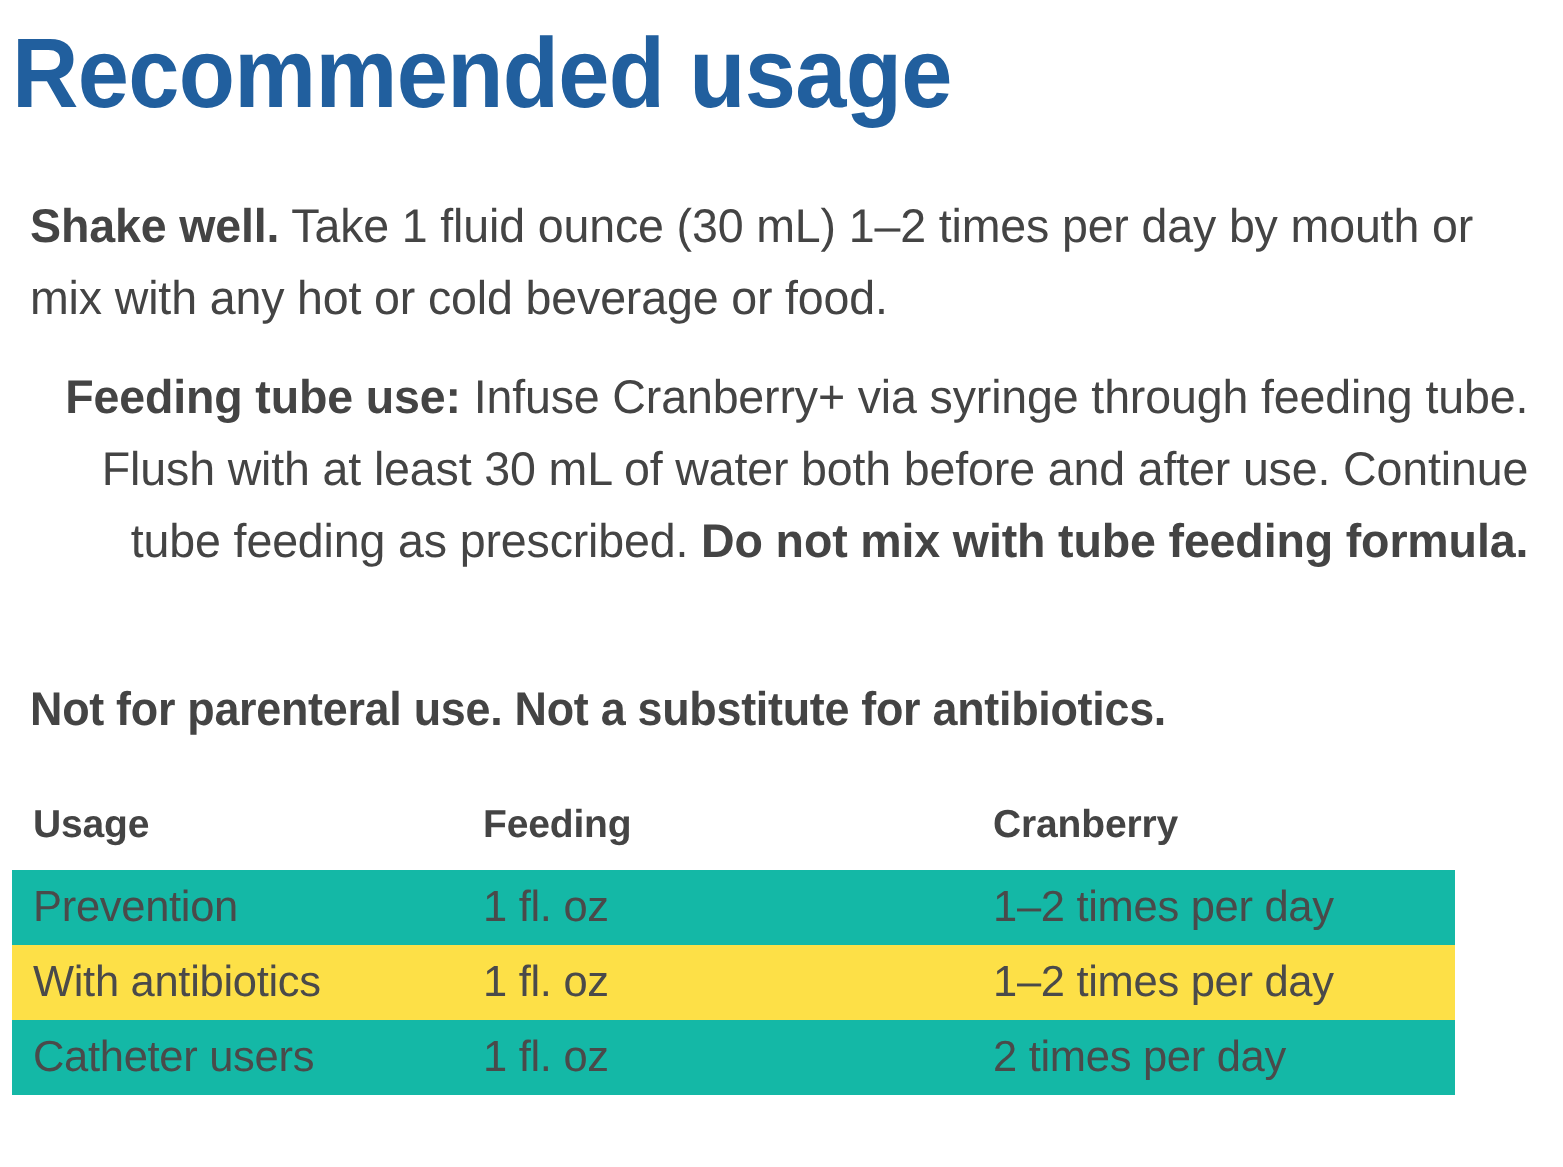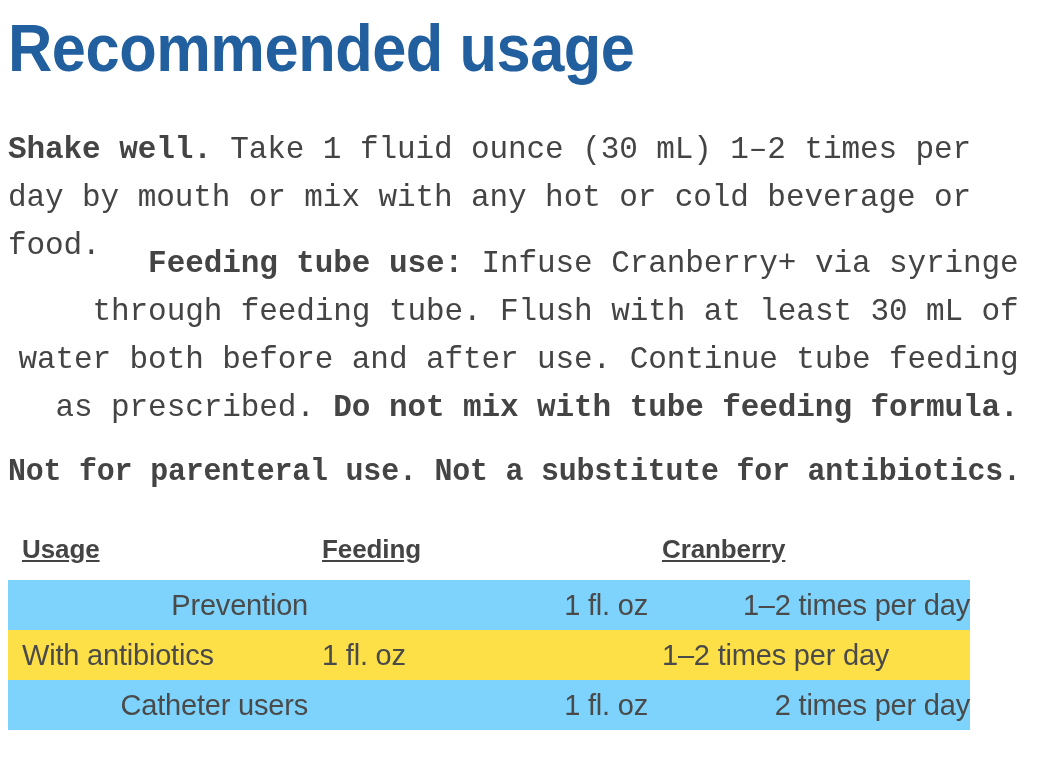--- a/index.html
+++ b/index.html
@@ -39,23 +39,22 @@
     font-weight: 700;
     letter-spacing: -0.5px;
     transform: scaleX(0.93);
     transform-origin: left center;
     white-space: nowrap;
   }
 
   
   .body-block {
     position: absolute;
-    left: 8px;
+    left: 20px;
     right: 8px;
-    font-family: Liberation Mono, monospace;
   }
   .para {
     margin: 0;
     color: #444444;
     font-size: 31.5px;
     line-height: 48px;
     font-weight: 400;
     letter-spacing: -0.1px;
     transform: scaleX(0.985);
     transform-origin: left top;
@@ -100,34 +99,33 @@
   table.usage-table thead th {
     text-align: left;
     padding: 0 0 16px 14px;
     color: #444444;
     font-size: 26px;
     line-height: 30px;
     font-weight: 700;
     letter-spacing: -0.1px;
     background: #ffffff;
     white-space: nowrap;
-    text-decoration: underline;
   }
   table.usage-table tbody td {
     text-align: left;
     padding: 0 0 0 14px;
     height: 50px;
     color: #4a4a4a;
     font-size: 29px;
     line-height: 50px;
     font-weight: 400;
     letter-spacing: -0.2px;
     white-space: nowrap;
   }
-  table.usage-table tbody tr.band-dark td { background: #7dd3fc; text-align: right; }
+  table.usage-table tbody tr.band-dark td { background: #14b8a6; }
   table.usage-table tbody tr.band-light td { background: #fde047; }
 </style>
 </head>
 <body>
 
 <div class="page">
 
   <h1 class="page-title">Recommended usage</h1>
 
   <div class="body-block" id="para-shake">

